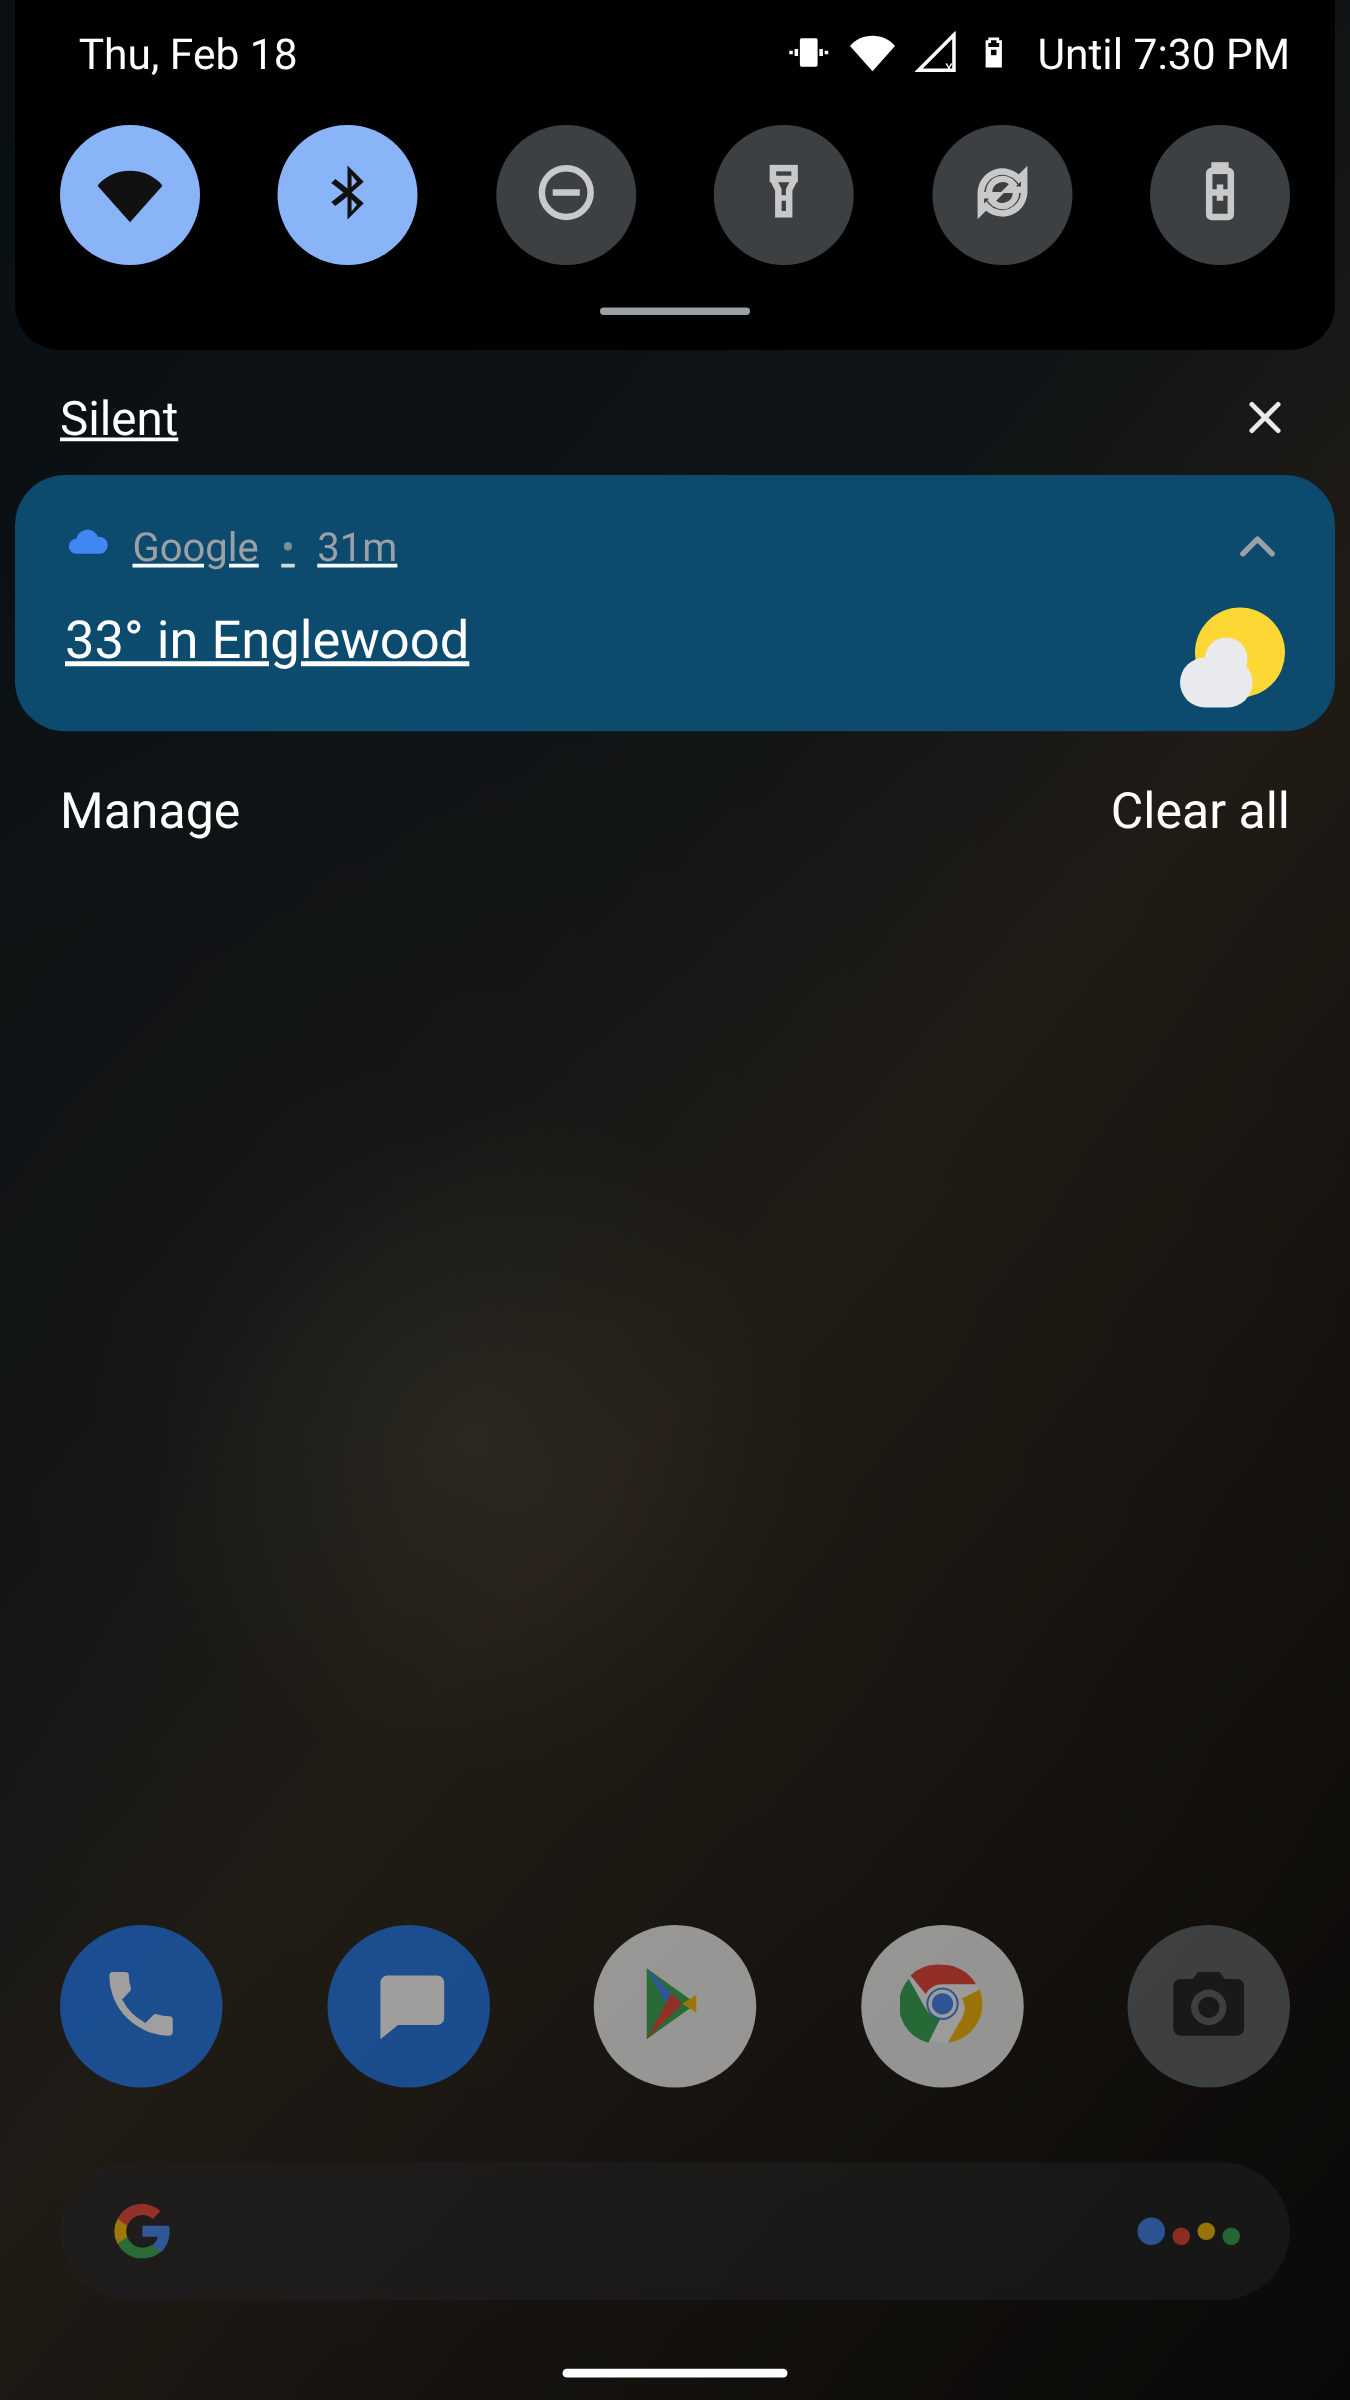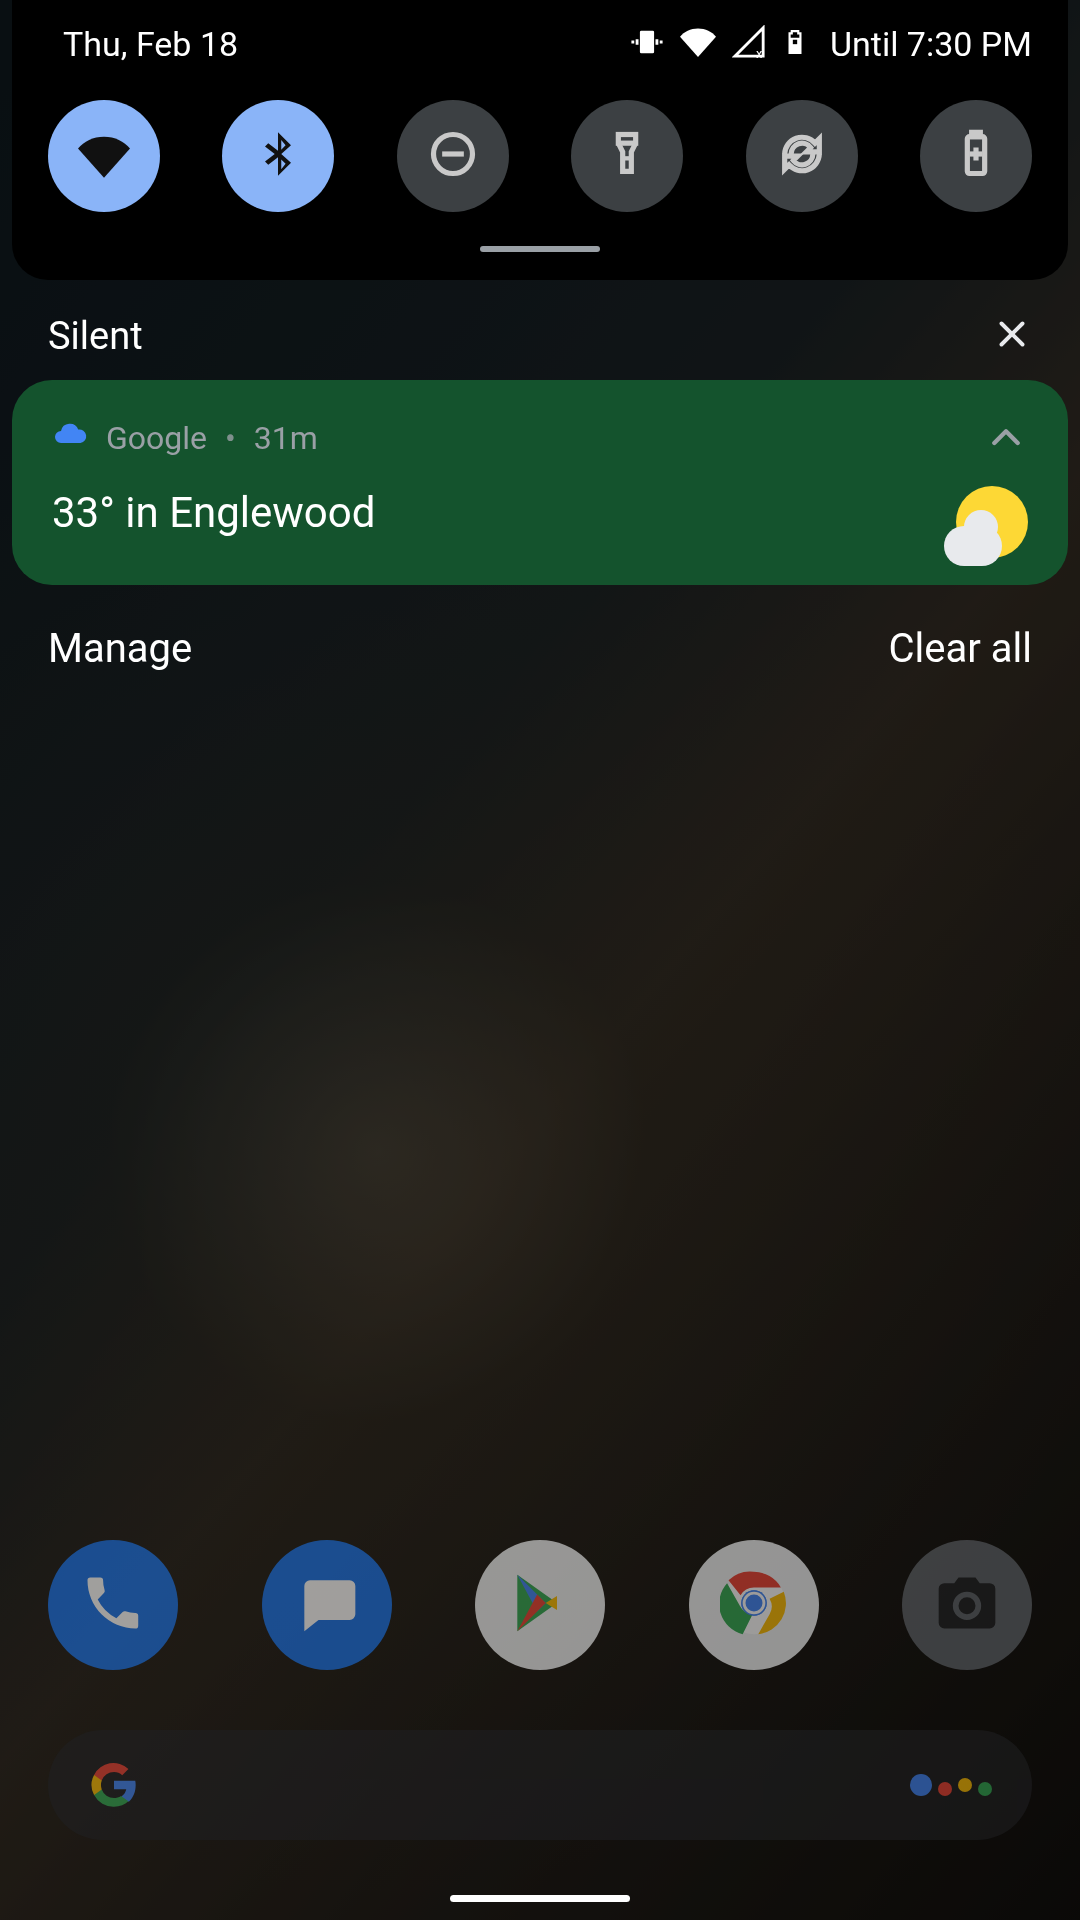--- a/index.html
+++ b/index.html
@@ -64,31 +64,33 @@
   .tile svg { width: 52px; height: 52px; }
 
   .qs-handle {
     width: 120px; height: 6px; border-radius: 3px;
     background: #9aa0a6; margin: 0 auto;
   }
 
   .section-header {
     display: flex; align-items: center; justify-content: space-between;
     padding: 34px 48px 22px 48px;
+    text-decoration: underline;
   }
   .section-header .title { font-size: 38px; font-weight: 400; }
   .section-header .close { width: 40px; height: 40px; display:flex; align-items:center; justify-content:center; }
   .section-header .close svg { width: 36px; height: 36px; stroke:#e8eaed; }
 
   .notif-card {
     margin: 0 12px;
-    background: #14532d;
+    background: #0c4a6e;
     border-radius: 40px;
     padding: 36px 40px 40px 40px;
     position: relative;
+    text-decoration: underline;
   }
   .notif-head {
     display: flex; align-items: center; gap: 18px;
     color: #9aa0a6; font-size: 32px; margin-bottom: 28px;
   }
   .notif-head .app-icon svg { width: 36px; height: 36px; }
   .notif-head .dot { opacity: .8; }
   .notif-expand {
     position: absolute; top: 38px; right: 40px;
     width: 44px; height: 44px; display:flex; align-items:center; justify-content:center;

